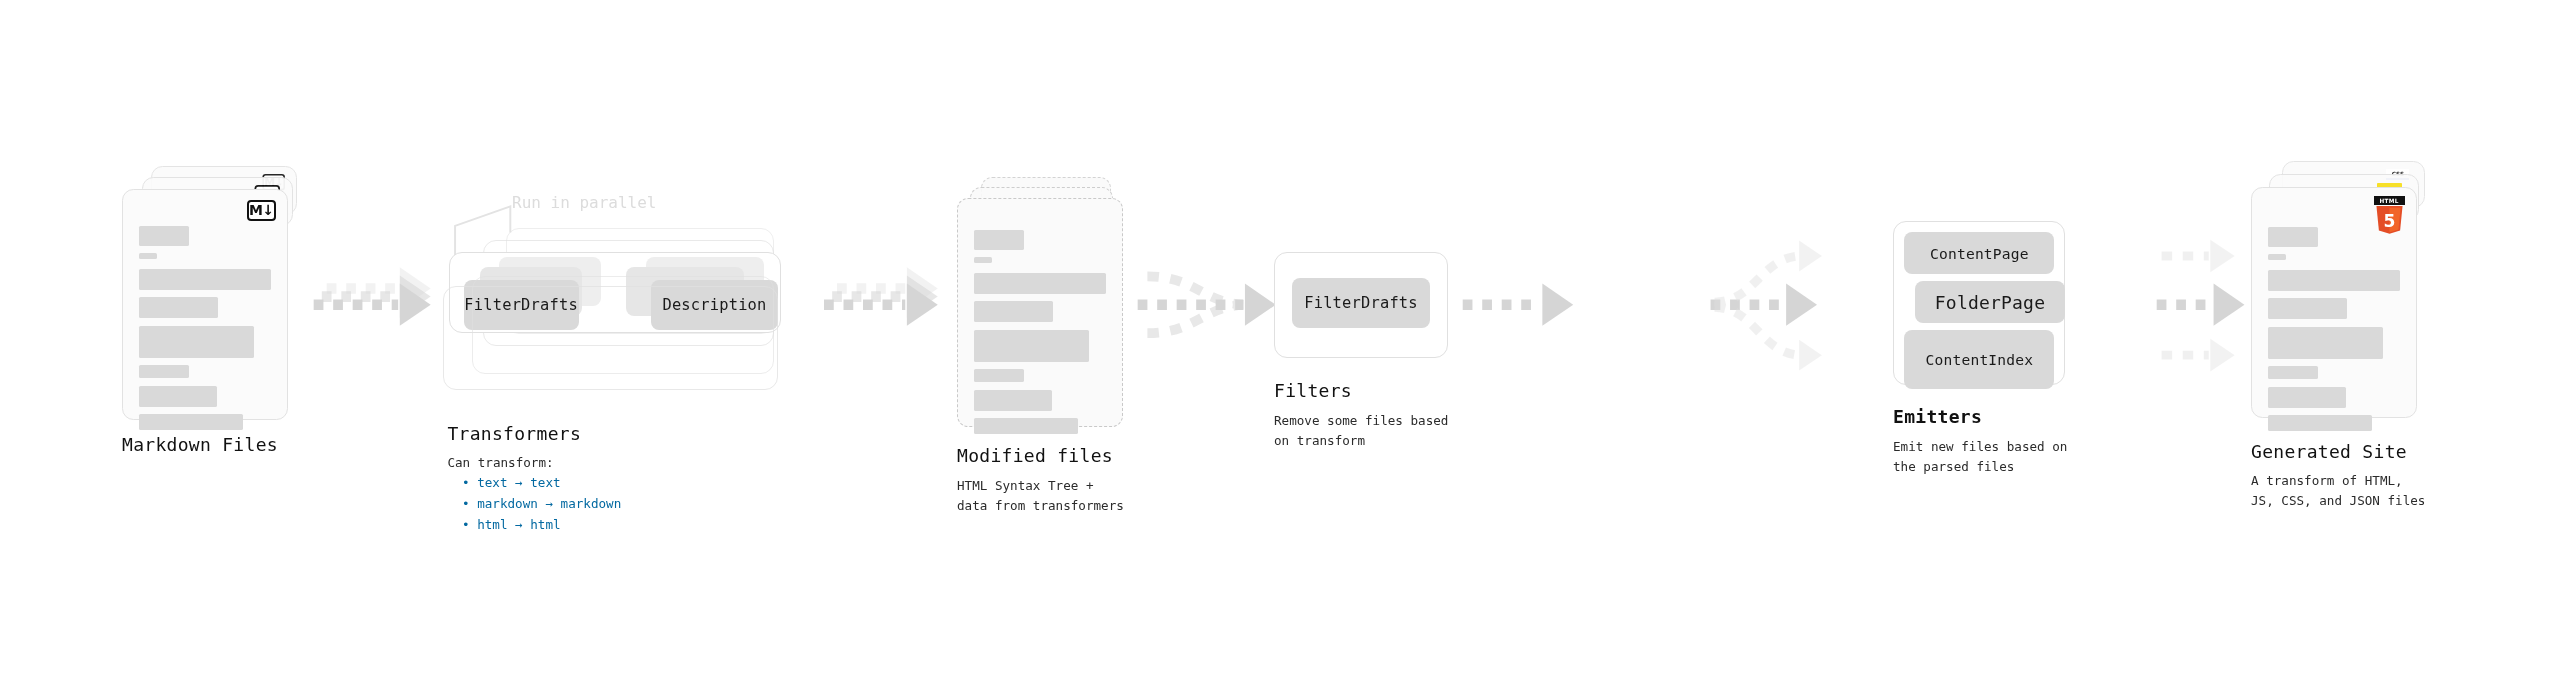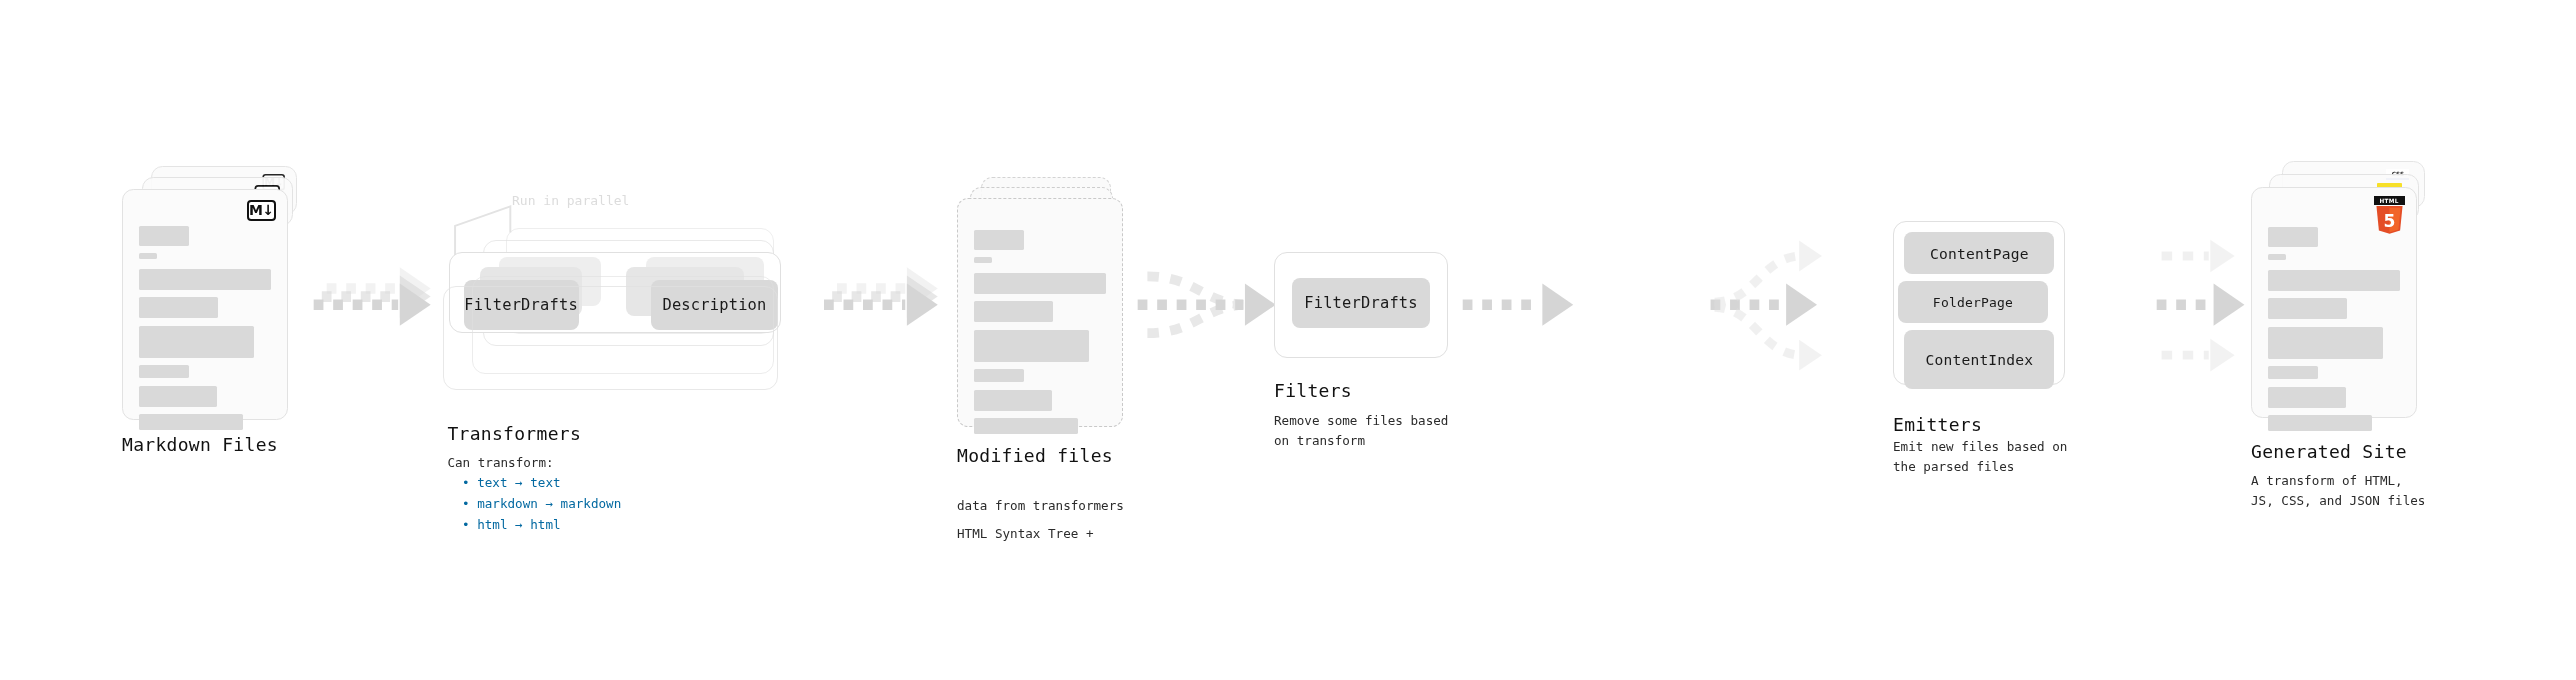--- a/index.html
+++ b/index.html
@@ -77,21 +77,21 @@
   .title{
     position:absolute;font-size:18px;color:#111;letter-spacing:0.3px;white-space:nowrap;
   }
   .subtitle{
     position:absolute;font-size:12.6px;color:#2b2b2b;line-height:1.55;white-space:pre;
   }
   .sublist{
     position:absolute;font-size:12.6px;color:#0369a1;line-height:1.55;white-space:pre;
   }
   .parallel-label{
-    position:absolute;font-size:13px;color:#dcdcdc;white-space:nowrap;
+    position:absolute;font-size:16px;color:#dcdcdc;white-space:nowrap;
   }
 
   
   .ov{position:absolute;left:0;top:0;pointer-events:none;}
 </style>
 </head>
 <body>
 
 <div class="stage">
 
@@ -249,39 +249,39 @@
           <div class="bar" style="width:100%;height:21px;"></div>
           <div class="bar" style="width:60%;height:21px;"></div>
           <div class="bar" style="width:87%;height:32.5px;"></div>
           <div class="bar" style="width:38%;height:13px;"></div>
           <div class="bar" style="width:59%;height:21px;"></div>
           <div class="bar" style="width:79%;height:16.3px;"></div>
         </div>
       </div>
     </div>
     <div class="title" style="left:0px;top:268px;">Modified files</div>
-    <div class="subtitle" style="left:0px;top:299px;margin-top:48px;">HTML Syntax Tree +</div>
+    <div class="subtitle" style="left:0px;top:299px;">HTML Syntax Tree +</div>
     <div class="subtitle" style="left:0px;top:319px;">data from transformers</div>
   </div>
 
   <div class="node" style="left:1274px;top:252px;">
     <div class="groupbox" style="left:0px;top:0px;width:174px;height:106px;"></div>
     <div class="pill" style="left:18px;top:26px;width:138px;height:50px;">FilterDrafts</div>
     <div class="title" style="left:0px;top:128px;">Filters</div>
     <div class="subtitle" style="left:0px;top:159px;">Remove some files based</div>
     <div class="subtitle" style="left:0px;top:179px;">on transform</div>
   </div>
 
 
   <div class="node" style="left:1893px;top:221px;">
     <div class="groupbox" style="left:0px;top:0px;width:172px;height:164px;"></div>
     <div class="pill" style="left:11.4px;top:11.4px;width:150px;height:42px;font-size:14.6px;">ContentPage</div>
-    <div class="pill" style="left:5px;top:60px;width:150px;height:42px;font-size:13px;">FolderPage</div>
+    <div class="pill" style="left:22px;top:60px;width:150px;height:42px;font-size:18px;">FolderPage</div>
     <div class="pill" style="left:11.4px;top:109px;width:150px;height:59px;font-size:14.6px;">ContentIndex</div>
-    <div class="title" style="left:0px;top:193px;">Emitters</div>
+    <div class="title" style="left:0px;top:185px;font-weight:bold;">Emitters</div>
     <div class="subtitle" style="left:0px;top:216px;">Emit new files based on</div>
     <div class="subtitle" style="left:0px;top:236px;">the parsed files</div>
   </div>
 
   <div class="node" style="left:2251px;top:161px;">
     <div class="docstack" style="width:187px;height:268px;">
 
       <div class="doc" style="left:31px;top:0px;width:143px;height:47px;opacity:.9;">
         <div class="badge css-badge" style="right:14.6px;top:6.5px;">CSS</div>
       </div>

